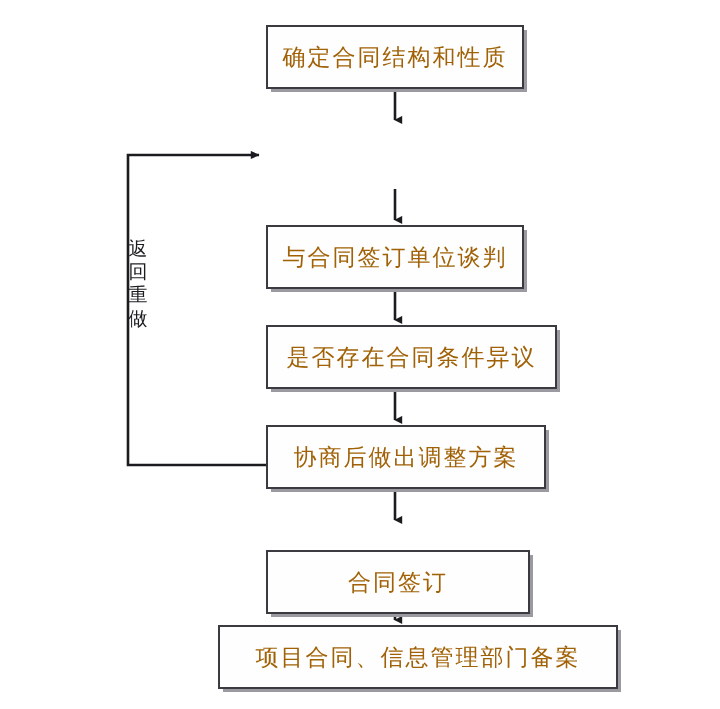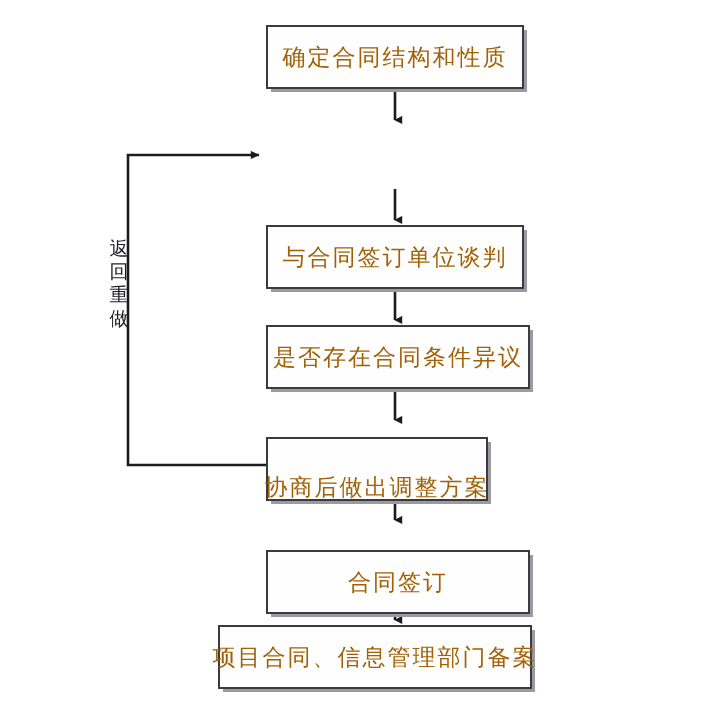--- a/index.html
+++ b/index.html
@@ -85,31 +85,31 @@
 
   <div class="node" style="left:266px; top:25px; width:258px; height:64px;">
     <span class="node-label">确定合同结构和性质</span>
   </div>
 
 
   <div class="node" style="left:266px; top:225px; width:258px; height:64px;">
     <span class="node-label">与合同签订单位谈判</span>
   </div>
 
-  <div class="node" style="left:266px; top:325px; width:264px; height:64px;">
+  <div class="node" style="left:266px; top:325px; width:291px; height:64px;">
     <span class="node-label">是否存在合同条件异议</span>
   </div>
 
-  <div class="node" style="left:266px; top:437px; width:222px; height:64px;align-items:flex-end;">
+  <div class="node" style="left:266px; top:425px; width:280px; height:64px;">
     <span class="node-label">协商后做出调整方案</span>
   </div>
 
   <div class="node" style="left:266px; top:550px; width:264px; height:64px;">
     <span class="node-label">合同签订</span>
   </div>
 
-  <div class="node" style="left:218px; top:625px; width:314px; height:64px;">
+  <div class="node" style="left:218px; top:625px; width:400px; height:64px;">
     <span class="node-label">项目合同、信息管理部门备案</span>
   </div>
 
-  <div class="loop-label" style="left:106px; top:237px;">返回重做</div>
+  <div class="loop-label" style="left:125px; top:237px;">返回重做</div>
 
 </div>
 
 </body></html>

